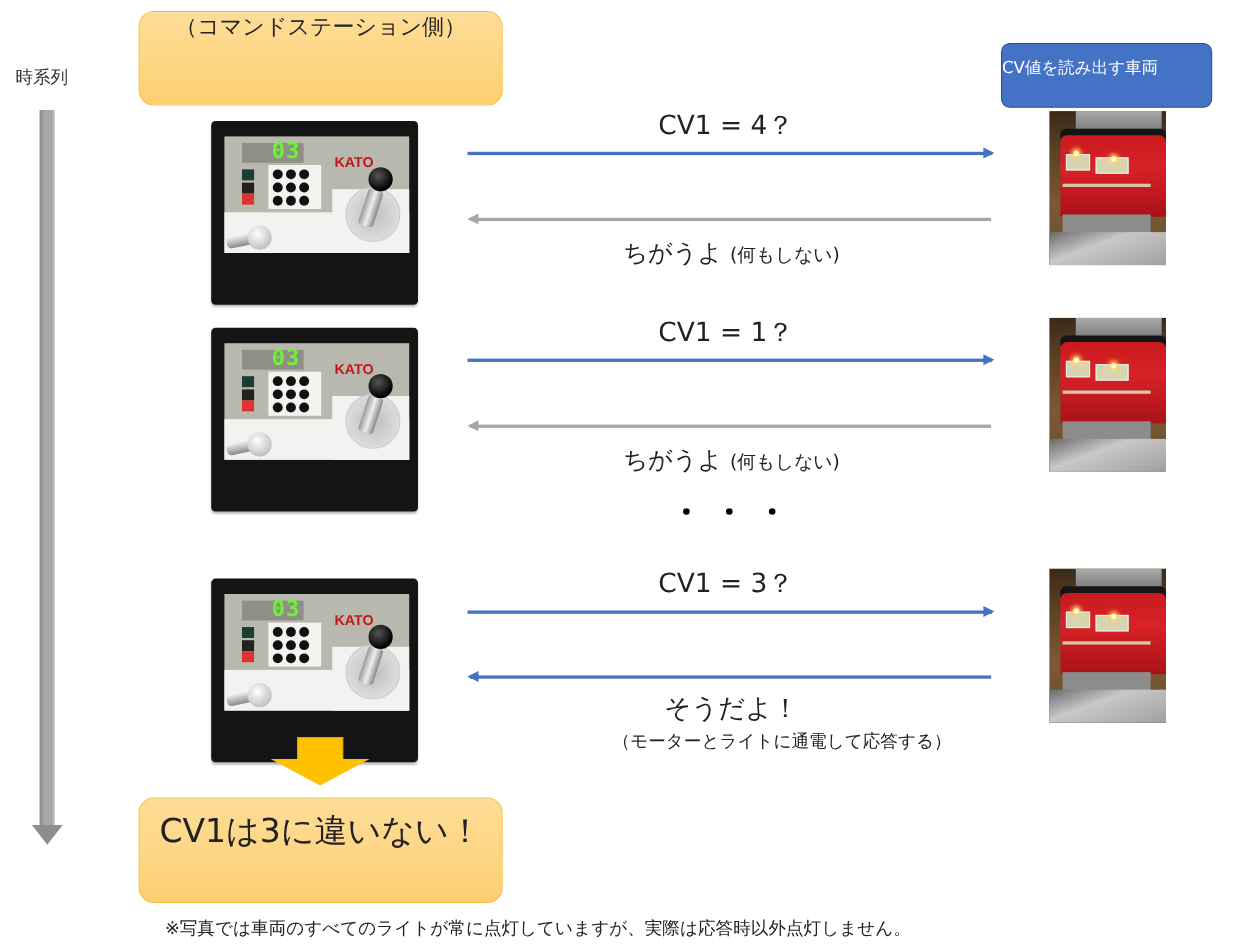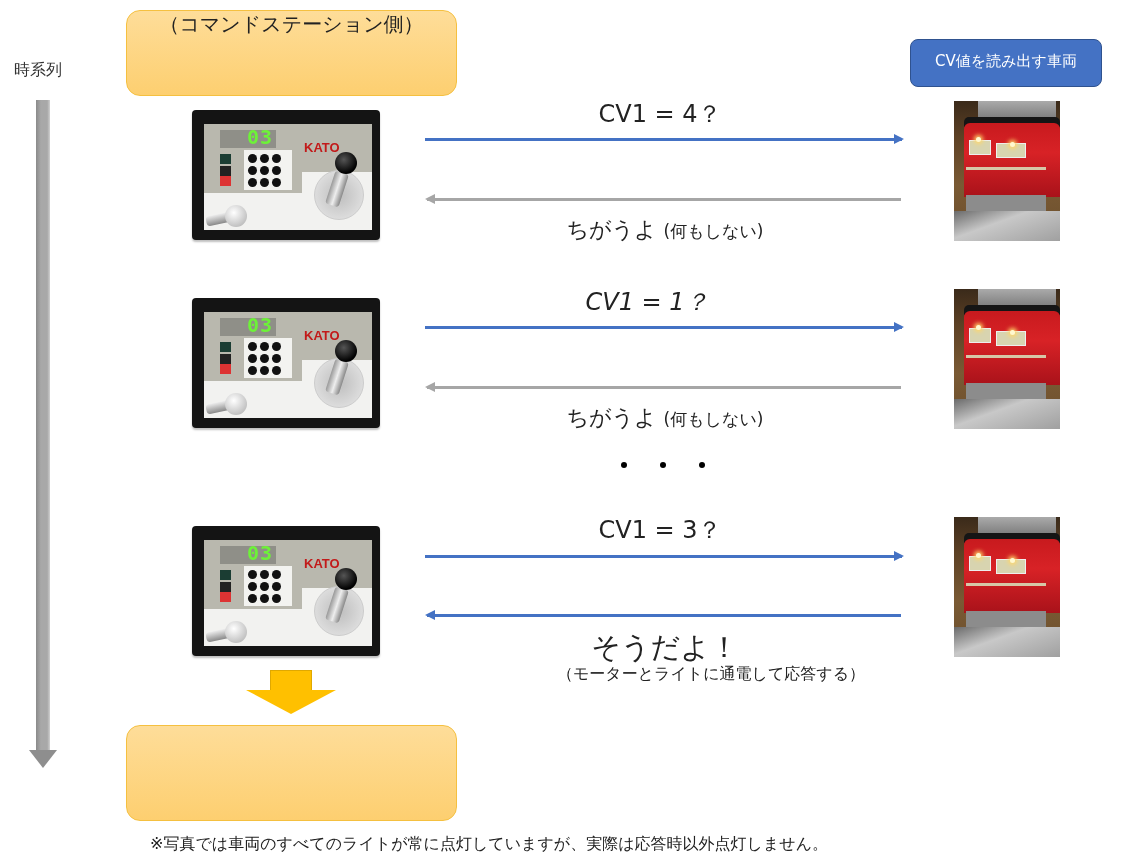--- a/index.html
+++ b/index.html
@@ -17,26 +17,26 @@
     .callout { left: 126px; width: 331px; border-radius: 14px;
       background: linear-gradient(180deg, #fedd99 0%, #fdcf70 100%);
       border: 1.5px solid #f5c040; text-align: center; color: #222; }
     .callout-top { top: 10px; height: 86px; }
     .callout-bottom { top: 725px; height: 96px; }
     .callout .main { font-size: 30px; line-height: 36px; }
     .callout-top .main { padding-top: 8px; }
     .callout-bottom .main { padding-top: 12px; }
     .callout .sub { font-size: 20px; line-height: 26px; }
 
-    .vehicle-badge { left: 910px; top: 39px; width: 192px; height: 48px;
+    .vehicle-badge { left: 910px; top: 39px; width: 192px; height: 59px;
       background: #4472c4; border: 1.5px solid #2f528f; border-radius: 8px;
-      color: #fff; font-size: 15px; line-height: 42px; text-align: center; }
+      color: #fff; font-size: 15px; line-height: 42px; text-align: left; }
 
     
-    .station { width: 188px; height: 130px; border-radius: 4px;
+    .station { width: 188px; height: 167px; border-radius: 4px;
       background: #141414; box-shadow: 0 2px 2px rgba(0,0,0,0.25); overflow: hidden; }
     .station .face { position: absolute; left: 12px; top: 14px; width: 168px; height: 106px;
       background: #b9b8ae; }
     .station .white { position: absolute; left: 12px; top: 83px; width: 168px; height: 37px; background: #f2f2f0; }
     .station .white2 { position: absolute; left: 110px; top: 62px; width: 70px; height: 58px; background: #f2f2f0; }
     .station .display { position: absolute; left: 28px; top: 20px; width: 56px; height: 18px; background: #8f8f88; }
     .station .digits { position: absolute; left: 55px; top: 15px; color: #6df238; font-family: "DejaVu Sans Mono", monospace;
       font-size: 20px; font-weight: bold; letter-spacing: 1px; }
     .station .logo { position: absolute; left: 112px; top: 30px; color: #c21a1a; font-weight: bold; font-size: 13px; font-family: "Liberation Sans", sans-serif; }
     .station .key { position: absolute; width: 9px; height: 9px; border-radius: 50%; background: #111; }
@@ -218,21 +218,21 @@
     <div class="head"></div>
   </div>
 <div class="abs arrow-line arrow-left" style="left:427px; top:198px; width:474px; background:#a6a6a6;">
     <div class="head" style="border-right:10px solid #a6a6a6;"></div>
   </div>
 <div class="abs a-label" style="left:465px; top:215px;">
   <span>ちがうよ</span>
   <span class="small">(何もしない)</span>
 </div>
 
-<div class="abs q-label" style="left:497px; top:286px;font-style:italic;">CV1 = 1？</div>
+<div class="abs q-label" style="left:510px; top:286px;">CV1 = 1？</div>
 <div class="abs arrow-line arrow-right" style="left:425px; top:326px; width:477px; background:#4472c4;">
     <div class="head"></div>
   </div>
 <div class="abs arrow-line arrow-left" style="left:427px; top:386px; width:474px; background:#a6a6a6;">
     <div class="head" style="border-right:10px solid #a6a6a6;"></div>
   </div>
 <div class="abs a-label" style="left:465px; top:403px;">
   <span>ちがうよ</span>
   <span class="small">(何もしない)</span>
 </div>
@@ -243,22 +243,23 @@
   <div class="dot" style="left:84px;"></div>
 </div>
 
 <div class="abs q-label" style="left:510px; top:514px;">CV1 = 3？</div>
 <div class="abs arrow-line arrow-right" style="left:425px; top:555px; width:477px; background:#4472c4;">
     <div class="head"></div>
   </div>
 <div class="abs arrow-line arrow-left" style="left:427px; top:614px; width:474px; background:#4472c4;">
     <div class="head" style="border-right:10px solid #4472c4;"></div>
   </div>
-<div class="abs a-label" style="left:465px; top:628px; font-size:29px;">そうだよ！</div>
+<div class="abs a-label" style="left:465px; top:628px; font-size:24px;">そうだよ！</div>
 <div class="abs a-sub" style="left:465px; top:664px;">（モーターとライトに通電して応答する）</div>
 
 <div class="abs result-arrow-shaft"></div>
 <div class="abs result-arrow-head"></div>
 
 <div class="abs callout callout-bottom">
+  <div class="main">CV1は3に違いない！</div>
 </div>
 
 <div class="abs footnote">※写真では車両のすべてのライトが常に点灯していますが、実際は応答時以外点灯しません。</div>
 
 </body></html>

